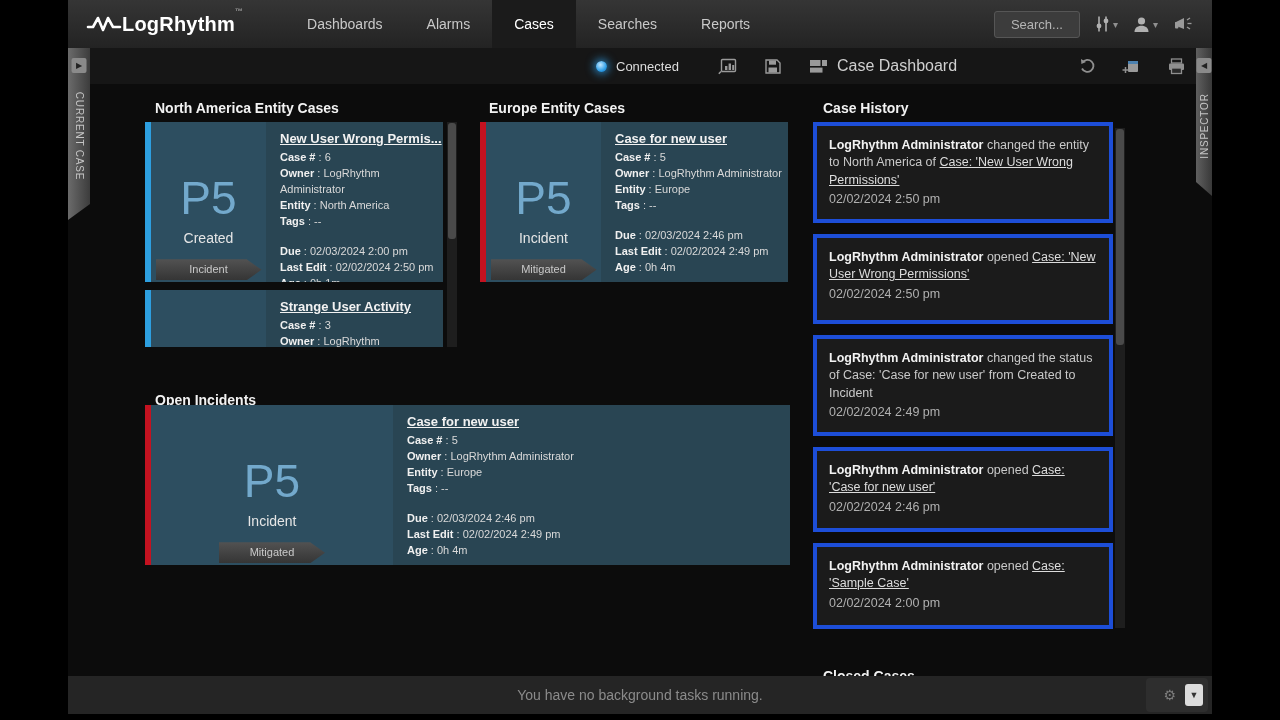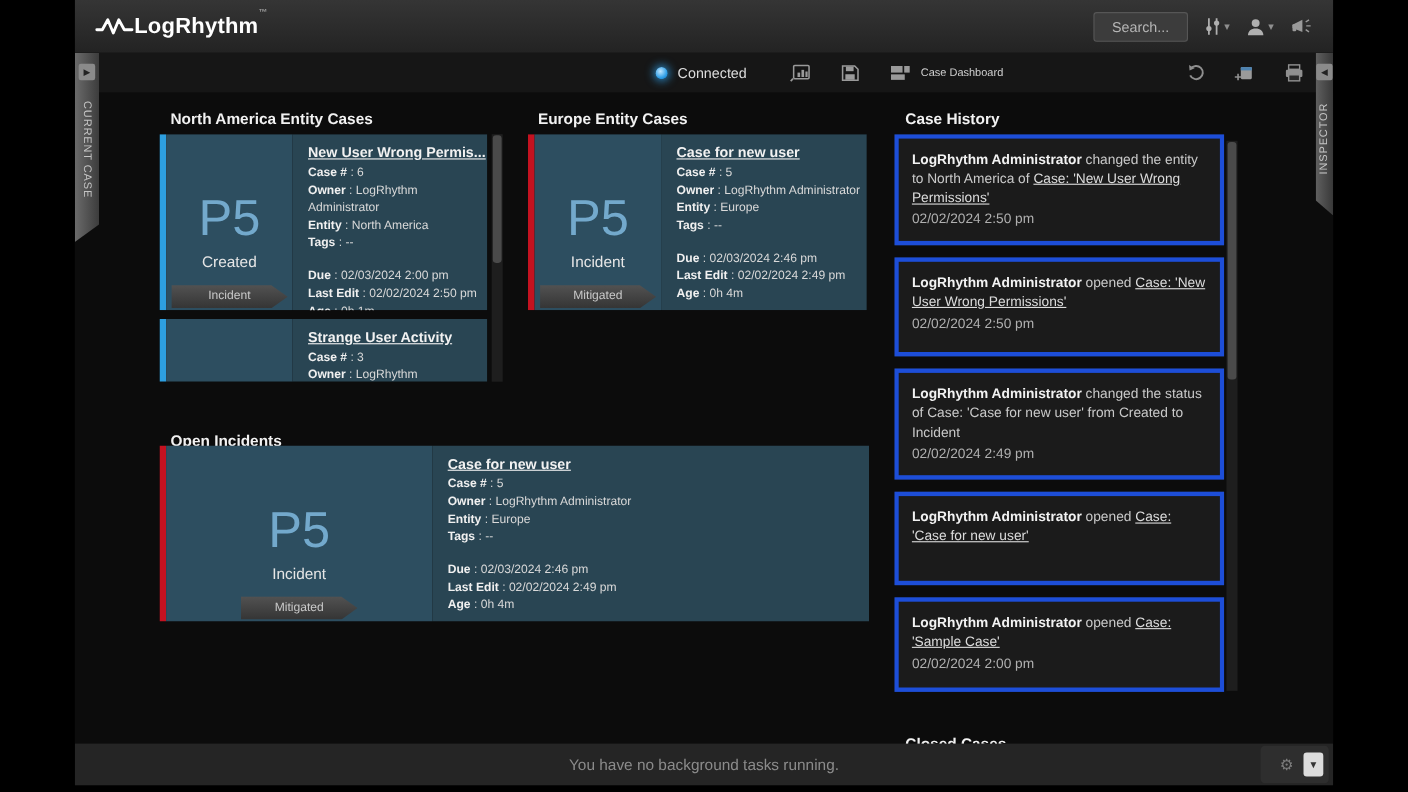--- a/index.html
+++ b/index.html
@@ -25,21 +25,21 @@
 
   
   .toolbar { position:absolute; left:0; top:48px; width:100%; height:36px; background:#161616; }
   .connected { position:absolute; left:528px; top:0; height:36px; display:flex; align-items:center; gap:9px; }
   .conn-dot { width:11px; height:11px; border-radius:50%;
     background:radial-gradient(circle at 40% 35%, #bfe6ff, #2f9fe8 60%, #1565a8);
     box-shadow:0 0 8px 2px rgba(47,159,232,.75); }
   .connected-label { color:#ddd; font-size:13px; }
   .tb-icons-left { position:absolute; left:650px; top:0; height:36px; display:flex; align-items:center; gap:27px; }
   .dash-group { display:flex; align-items:center; gap:9px; cursor:pointer; }
-  .dash-label { color:#cfcfcf; font-size:10px; }
+  .dash-label { color:#cfcfcf; font-size:16px; }
   .tb-icons-right { position:absolute; right:26px; top:0; height:36px; display:flex; align-items:center; gap:26px; }
   .tb-btn { cursor:pointer; display:flex; align-items:center; }
 
   
   .side-tab { position:absolute; z-index:5; }
   .left-tab { left:0; top:48px; width:22px; height:172px;
     background:linear-gradient(90deg,#6b6b6b,#3c3c3c);
     clip-path:polygon(0 0,100% 0,100% calc(100% - 16px),0 100%); }
   .right-tab { right:0; top:48px; width:16px; height:148px;
     background:linear-gradient(90deg,#606060,#383838);
@@ -102,20 +102,27 @@
 
     <div class="topnav">
       <div class="brand">
         <span>
           <svg width="36" height="24" viewBox="0 0 36 24">
             <polyline points="2,15 7,15 12,6 17,18 22,6 27,15 34,15" fill="none" stroke="#ffffff" stroke-width="2.6" stroke-linejoin="round" stroke-linecap="round"></polyline>
           </svg>
         </span>
         <span class="brand-text"><span>LogRhythm</span><span class="brand-tm">™</span></span>
       </div>
+      <div class="nav-items">
+        <div class="nav-item">Dashboards</div>
+        <div class="nav-item">Alarms</div>
+        <div class="nav-item active">Cases</div>
+        <div class="nav-item">Searches</div>
+        <div class="nav-item">Reports</div>
+      </div>
       <div class="topnav-right">
         <button class="search-btn">Search...</button>
         <div class="tn-icon">
           <span>
             <svg width="17" height="18" viewBox="0 0 17 18">
               <line x1="5" y1="1.5" x2="5" y2="16.5" stroke="#b0b0b0" stroke-width="1.6"></line>
               <line x1="12" y1="1.5" x2="12" y2="16.5" stroke="#b0b0b0" stroke-width="1.6"></line>
               <circle cx="5" cy="11" r="2.4" fill="#b0b0b0"></circle>
               <circle cx="12" cy="6" r="2.4" fill="#b0b0b0"></circle>
             </svg>
@@ -307,20 +314,21 @@
       <div class="h-entry" style="min-height:90px;">
         <span><b>LogRhythm Administrator</b><span> opened </span><span class="h-link">Case: 'New User Wrong Permissions'</span></span>
         <div class="h-time">02/02/2024 2:50 pm</div>
       </div>
       <div class="h-entry" style="min-height:85px;">
         <span><b>LogRhythm Administrator</b><span> changed the status of Case: 'Case for new user' from Created to Incident</span><span class="h-link"></span></span>
         <div class="h-time">02/02/2024 2:49 pm</div>
       </div>
       <div class="h-entry" style="min-height:85px;">
         <span><b>LogRhythm Administrator</b><span> opened </span><span class="h-link">Case: 'Case for new user'</span></span>
+        <div class="h-time">02/02/2024 2:46 pm</div>
       </div>
       <div class="h-entry" style="min-height:86px;">
         <span><b>LogRhythm Administrator</b><span> opened </span><span class="h-link">Case: 'Sample Case'</span></span>
         <div class="h-time">02/02/2024 2:00 pm</div>
       </div>
 
     </div>
 
     <div class="vscroll" style="left:1047px; top:128px; height:500px;">
       <div class="vthumb" style="top:1px; height:216px;"></div>

